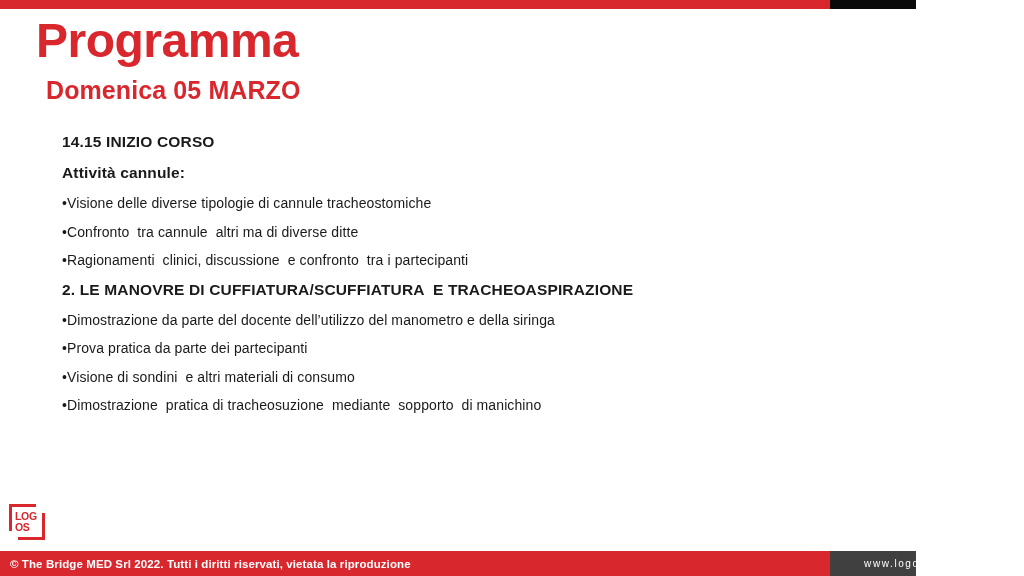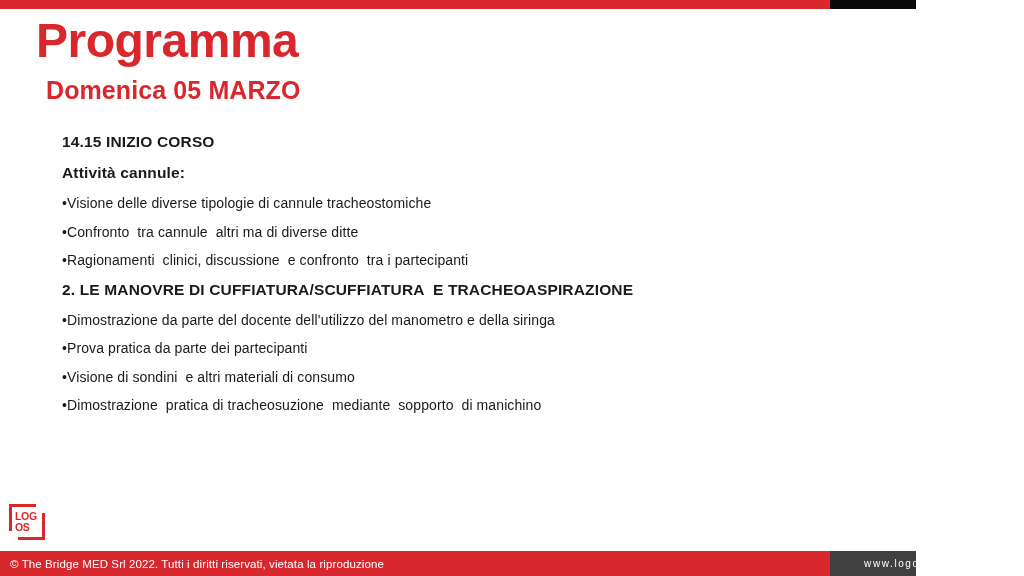--- a/index.html
+++ b/index.html
@@ -148,21 +148,21 @@
     flex: 1;
     height: 100%;
     background: #404040;
     display: flex;
     align-items: center;
     justify-content: center;
   }
   .footer-copy {
     color: #ffffff;
     font-size: 11.5px;
-    font-weight: 400;
+    font-weight: 700;
     letter-spacing: 0.1px;
     padding-left: 10px;
   }
   .footer-url {
     color: #ffffff;
     font-size: 10px;
     font-weight: 400;
     letter-spacing: 1.6px;
   }
 </style>

